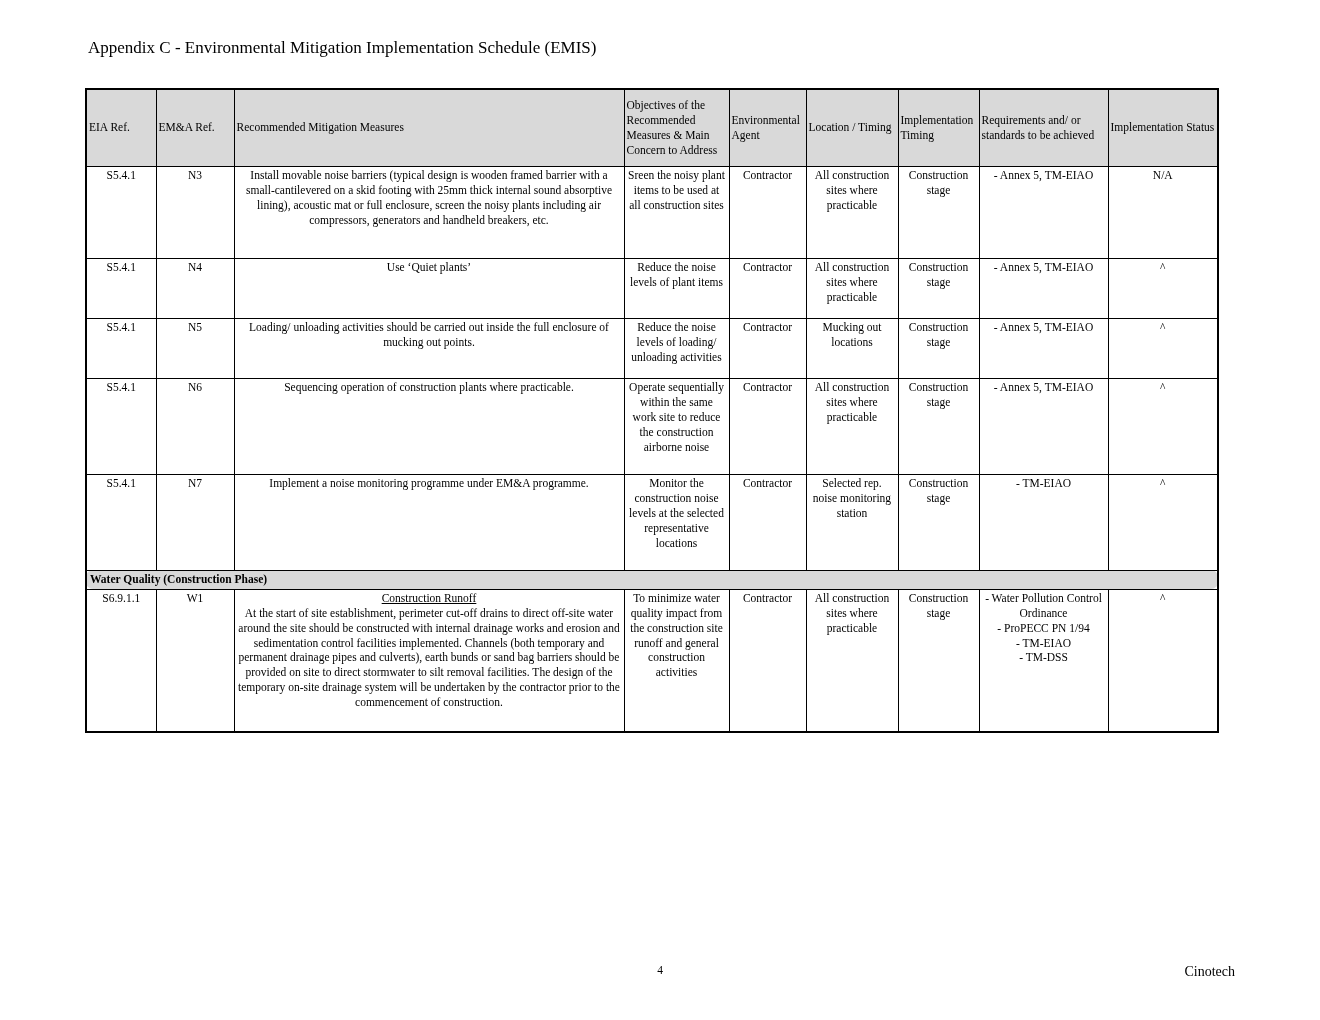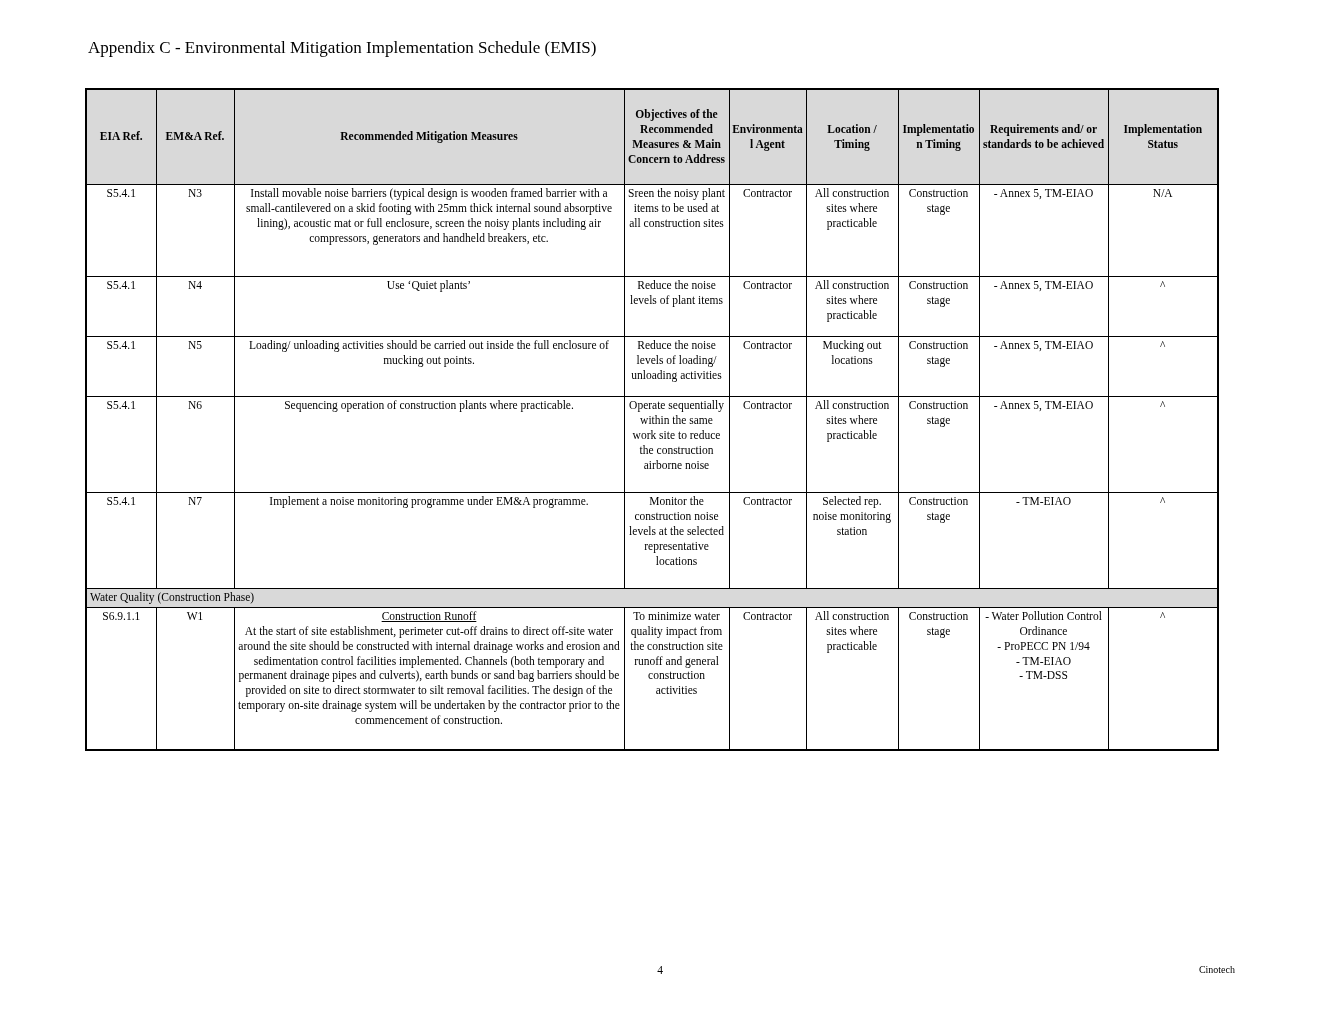--- a/index.html
+++ b/index.html
@@ -31,46 +31,47 @@
   table.emis th, table.emis td {
     border: 1px solid #000;
     vertical-align: top;
     font-size: 11.5px;
     line-height: 1.3;
     padding: 1px 3px 2px 3px;
     overflow: hidden;
   }
   table.emis thead th {
     background: #d9d9d9;
-    font-weight: bold;
-    text-align: center;
+    font-weight: normal;
+    text-align: left;
     vertical-align: middle;
     overflow-wrap: break-word;
-    padding: 17px 2px;
+    padding: 8px 2px;
   }
   td.c { text-align: center; }
   td.l { text-align: center; }
   td.pre { white-space: pre-line; }
   .section-row td {
     background: #d9d9d9;
-    font-weight: normal;
+    font-weight: bold;
     text-align: left;
     padding: 0 2px 1px 2px;
+    border-radius: 7px;
   }
   .measure-heading { text-decoration: underline; display: block; }
   .footer-pageno {
     position: absolute;
     left: 0; right: 0; top: 964px;
     text-align: center;
     font-size: 11.5px;
   }
   .footer-company {
     position: absolute;
     right: 85px; top: 964px;
-    font-size: 10px;
+    font-size: 14px;
   }
 </style>
 </head>
 <body>
 
 <div class="page">
 
   <div class="doc-title">Appendix C - Environmental Mitigation Implementation Schedule (EMIS)</div>
 
   <table class="emis">

